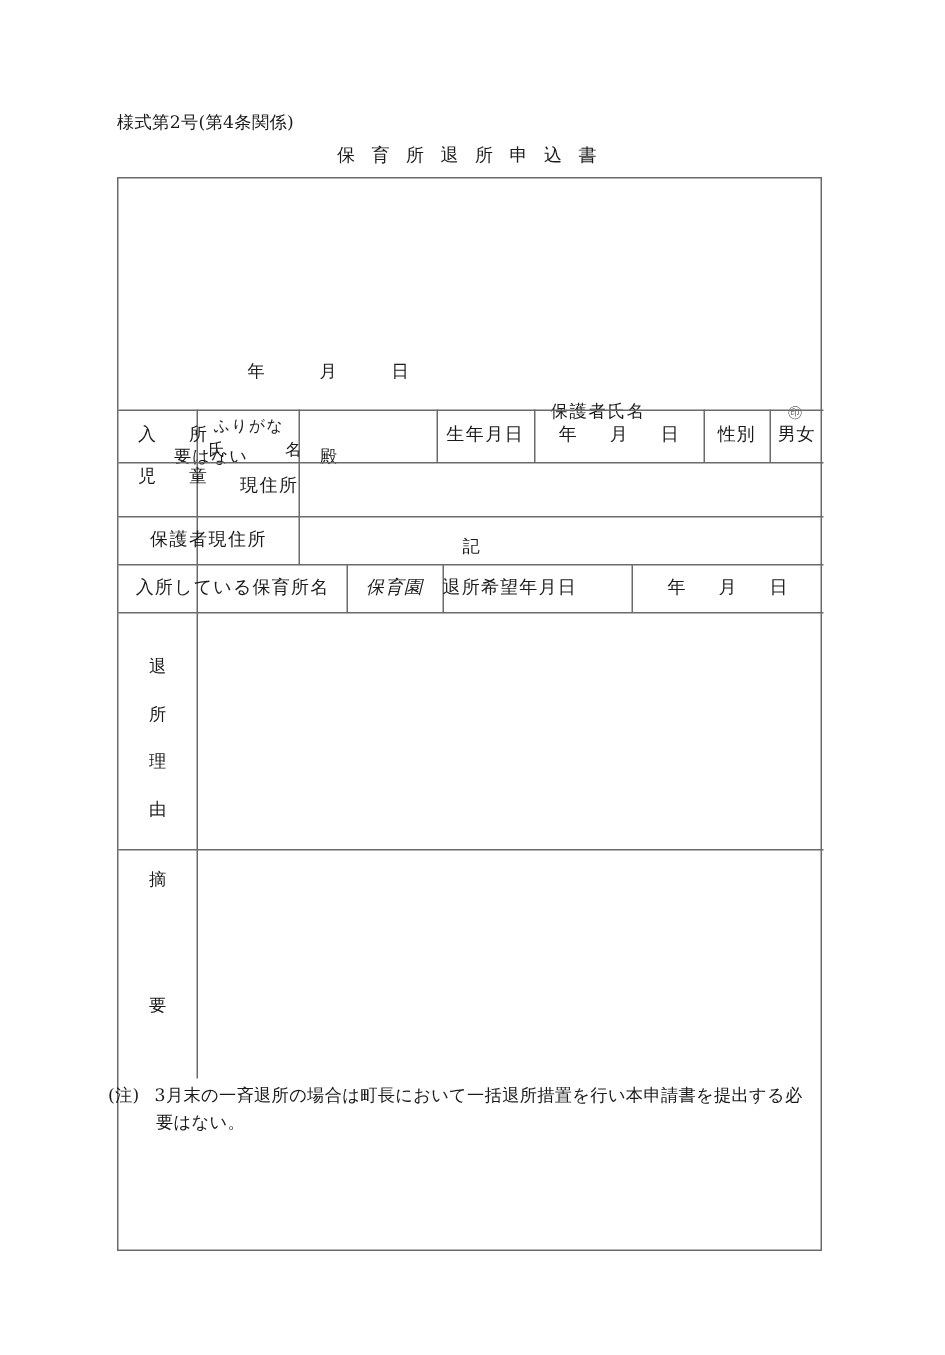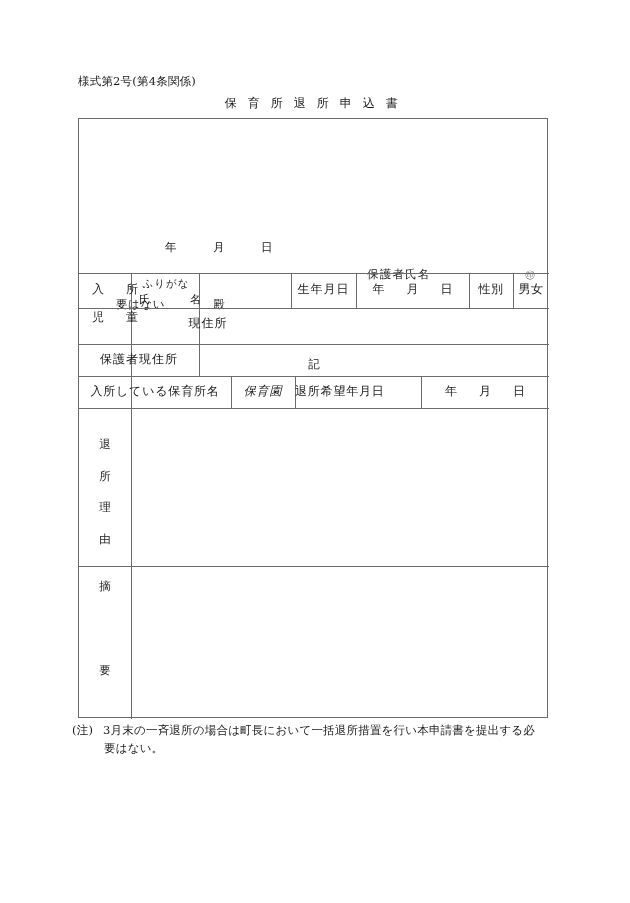--- a/index.html
+++ b/index.html
@@ -39,21 +39,21 @@
     font-size: 12px;
     letter-spacing: 3.6px;
     white-space: nowrap;
   }
   
   .frame {
     position: absolute;
     left: 78px;
     top: 118px;
     width: 470px;
-    height: 600px;
+    height: 716px;
     border: 1px solid #6b6b6b;
     box-sizing: border-box;
   }
   .cell-text {
     position: absolute;
     font-size: 12px;
     white-space: nowrap;
   }
   
   .date-line {
@@ -153,22 +153,22 @@
   }
   .lbl-furigana {
     left: 54px; top: 158px; width: 66px;
     text-align: center; font-size: 10.5px; letter-spacing: 1px;
   }
   .lbl-shimei {
     left: 54px; top: 173px; width: 66px;
     text-align: center; font-size: 11px; letter-spacing: 6px; text-indent: 6px;
   }
   .lbl-genjusho {
-    left: 68px; top: 196px; width: 66px;
-    text-align: center; letter-spacing: 1px; padding-left: 28px;
+    left: 54px; top: 196px; width: 66px;
+    text-align: right; letter-spacing: 1px;
   }
   .lbl-seinen {
     left: 212px; top: 162px; width: 65px;
     text-align: center; letter-spacing: 1px;
   }
   .lbl-nengappi1 {
     left: 277px; top: 162px; width: 113px;
     text-align: center; letter-spacing: 5px; text-indent: 5px;
   }
   .lbl-seibetsu {

